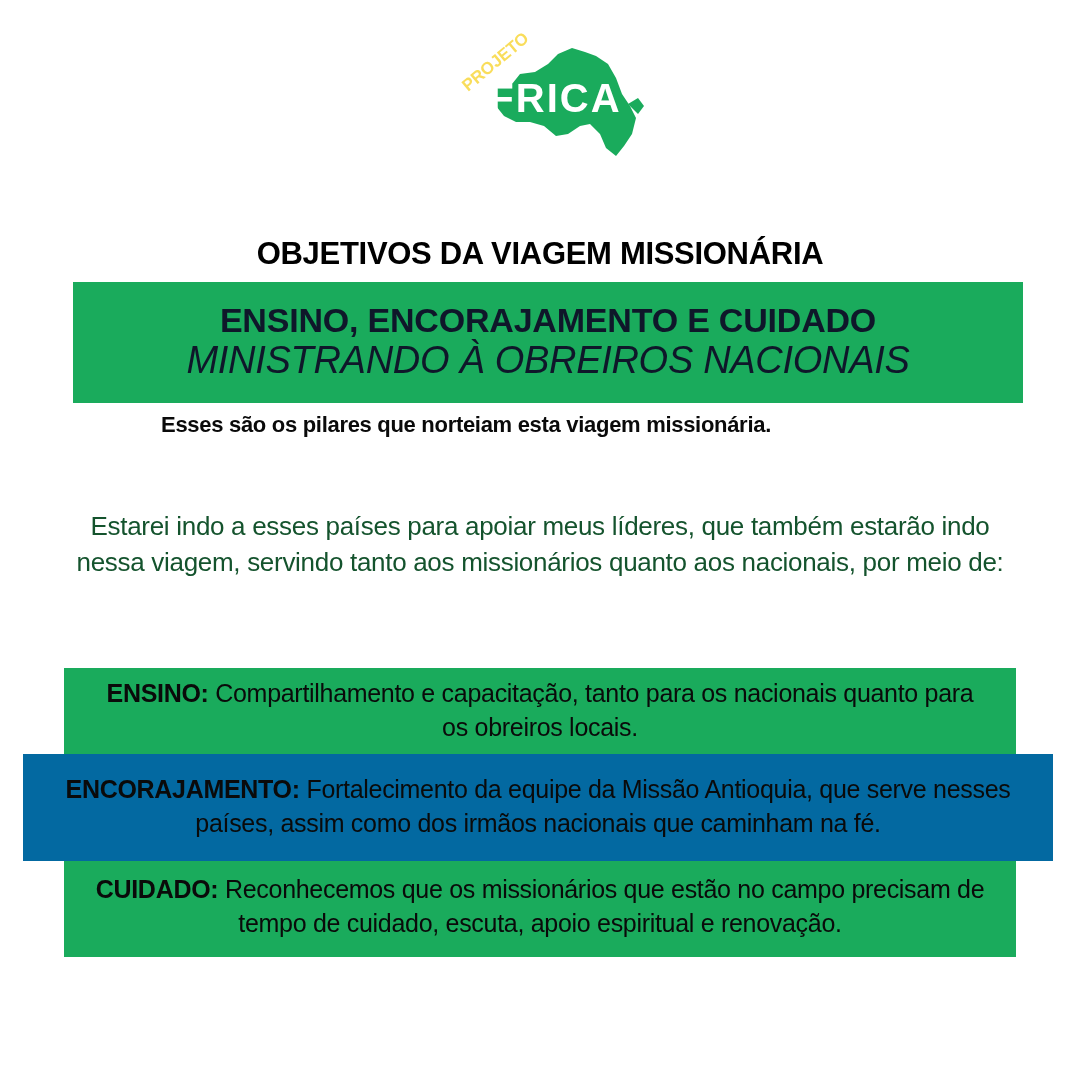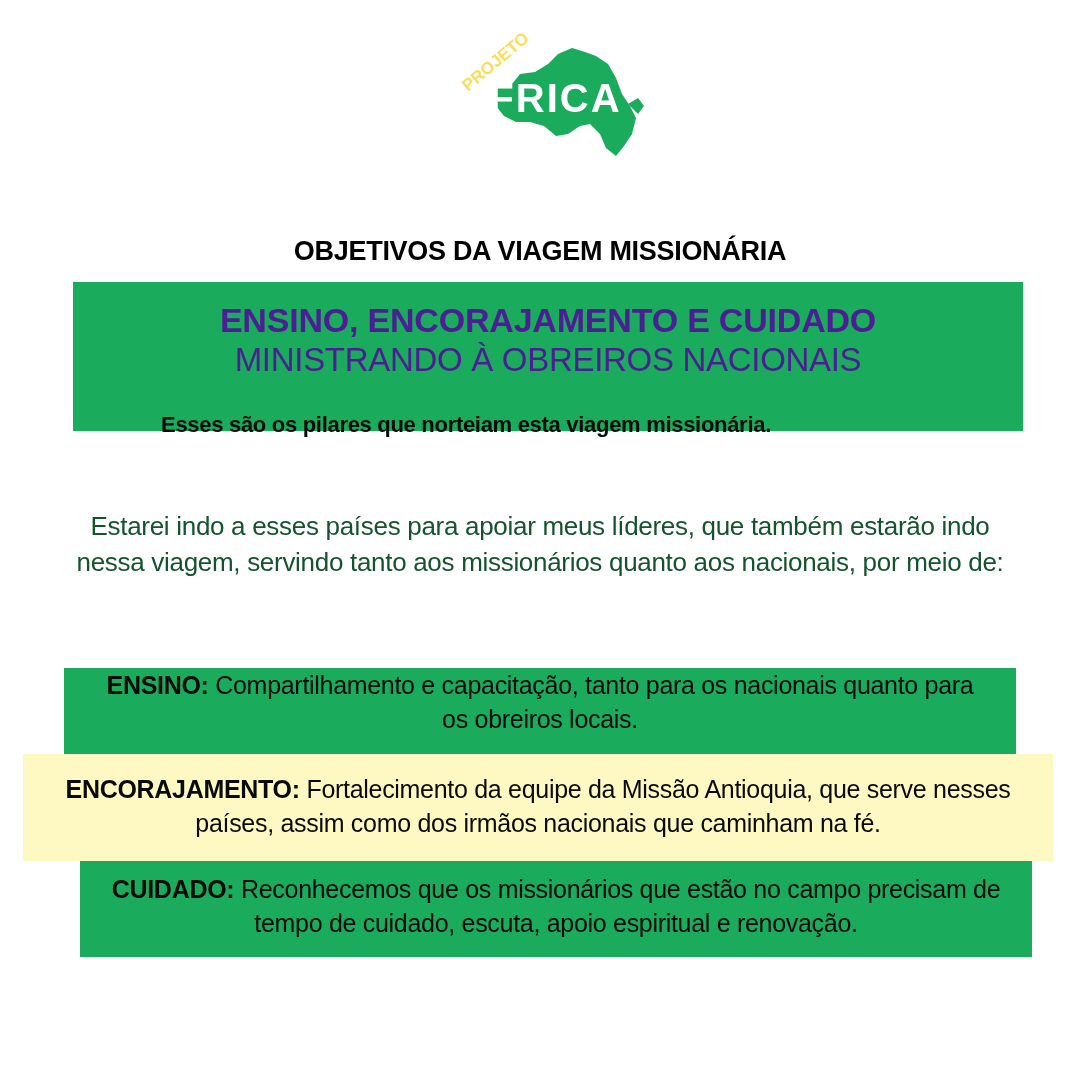--- a/index.html
+++ b/index.html
@@ -4,43 +4,43 @@
   <style>
     html, body { margin: 0; padding: 0; }
     body {
       width: 1080px; height: 1080px; background: #ffffff; position: relative; overflow: hidden;
       font-family: "Liberation Sans", "DejaVu Sans", sans-serif; color: #0a0a0a;
     }
     .abs { position: absolute; }
     #logo { left: 440px; top: 26px; width: 220px; height: 140px; }
     #title {
       left: 0; width: 1080px; top: 236px; text-align: center;
-      font-weight: 700; font-size: 27px; letter-spacing: -0.3px; color: #000;
+      font-weight: 700; font-size: 31px; letter-spacing: -0.3px; color: #000;
     }
     #banner {
-      left: 73px; top: 282px; width: 950px; height: 149px; background: #1aab5c;
-      color: #4c1d95; text-align: center;
+      left: 73px; top: 282px; width: 950px; height: 121px; background: #1aab5c;
+      color: #0f172a; text-align: center;
     }
     #banner .b1 { font-weight: 700; font-size: 34px; margin-top: 18px; line-height: 40px; letter-spacing: -0.2px; }
-    #banner .b2 { font-size: 33px; line-height: 40px; letter-spacing: -0.3px; }
+    #banner .b2 { font-style: italic; font-size: 38px; line-height: 40px; letter-spacing: -0.3px; }
     #subtitle {
       left: 0; width: 932px; top: 412px; text-align: center;
       font-weight: 700; font-size: 22px; letter-spacing: -0.3px;
     }
     #intro {
       left: 60px; width: 960px; top: 508px; text-align: center;
       font-size: 26px; line-height: 36px; letter-spacing: -0.3px; color: #14532d;
     }
     .box { color: #0a0a0a; font-size: 25px; line-height: 34px; letter-spacing: -0.3px; text-align: center; }
     .box b { font-weight: 700; }
     #box1 { left: 64px; top: 668px; width: 952px; height: 90px; background: #1aab5c; }
-    #box1 .t { margin-top: 0; padding: 0 36px; }
-    #box2 { left: 23px; top: 754px; width: 1030px; height: 107px; background: #fef9c3; }
+    #box1 .t { margin-top: 8px; padding: 0 36px; }
+    #box2 { left: 23px; top: 754px; width: 1030px; height: 107px; background: #0369a1; }
     #box2 .t { margin-top: 18px; }
-    #box3 { left: 80px; top: 861px; width: 952px; height: 96px; background: #1aab5c; }
+    #box3 { left: 64px; top: 861px; width: 952px; height: 96px; background: #1aab5c; }
     #box3 .t { margin-top: 11px; }
   </style>
 </head>
 <body>
 
 <div id="logo" class="abs">
   <svg width="220" height="140" viewBox="0 0 220 140">
     <path d="M55 62 L72 58 L80 48 L95 46 L108 38 L118 28 L132 22 L145 26 L156 30 L168 38 L176 52 L182 68 L190 80 L196 92 L192 108 L184 120 L176 130 L166 122 L160 108 L150 98 L140 100 L128 108 L116 110 L104 100 L90 96 L76 96 L64 90 L56 80 L52 70 Z" fill="#1aab5c"></path>
     <path d="M188 78 L198 72 L204 80 L198 88 Z" fill="#1aab5c"></path>
     <text x="100" y="86" text-anchor="middle" font-family="Liberation Sans, sans-serif" font-weight="700" font-size="40" fill="#ffffff" letter-spacing="2">AFRICA</text>

